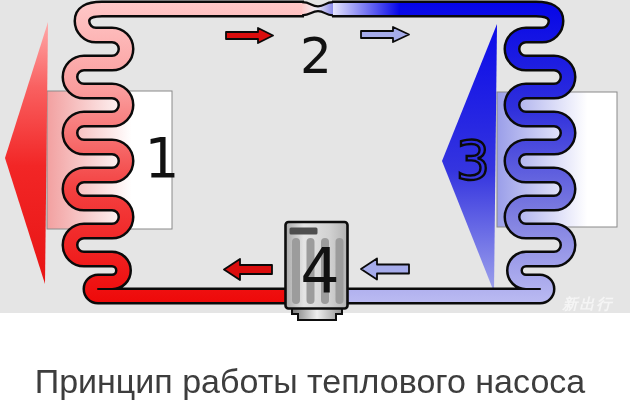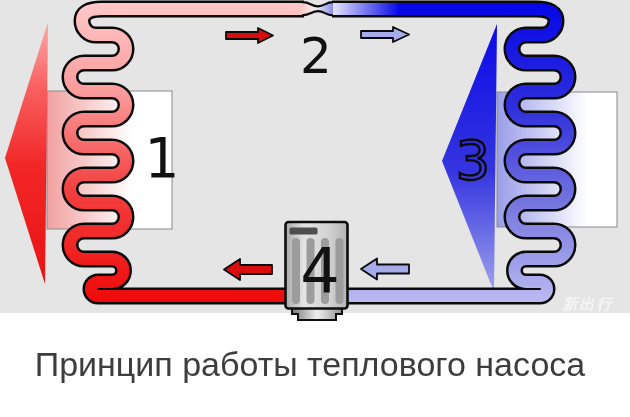--- a/index.html
+++ b/index.html
@@ -1,20 +1,20 @@
 <!DOCTYPE html>
 <html><head>
 <meta charset="utf-8">
 <style>
   html,body{margin:0;padding:0;background:#fff;}
   #stage{position:relative;width:630px;height:417px;background:#fff;overflow:hidden;
          font-family:"DejaVu Sans",sans-serif;}
   #diagram-svg{position:absolute;left:0;top:0;display:block;}
   #caption-bar{position:absolute;left:0;top:322px;width:620px;height:95px;background:#fff;
-               display:flex;justify-content:center;align-items:flex-start;}
+               display:flex;justify-content:center;align-items:center;}
   #caption-text{margin-top:24px;font-family:"Liberation Sans",sans-serif;font-size:34px;
                 line-height:1.1;color:#3d3d3d;letter-spacing:0px;white-space:nowrap;}
   .svgnum{font-family:"DejaVu Sans",sans-serif;}
   .wm{font-family:"DejaVu Sans",sans-serif;font-style:italic;font-weight:bold;
       letter-spacing:2px;}
 </style>
 </head>
 <body>
 
 <div id="stage">

